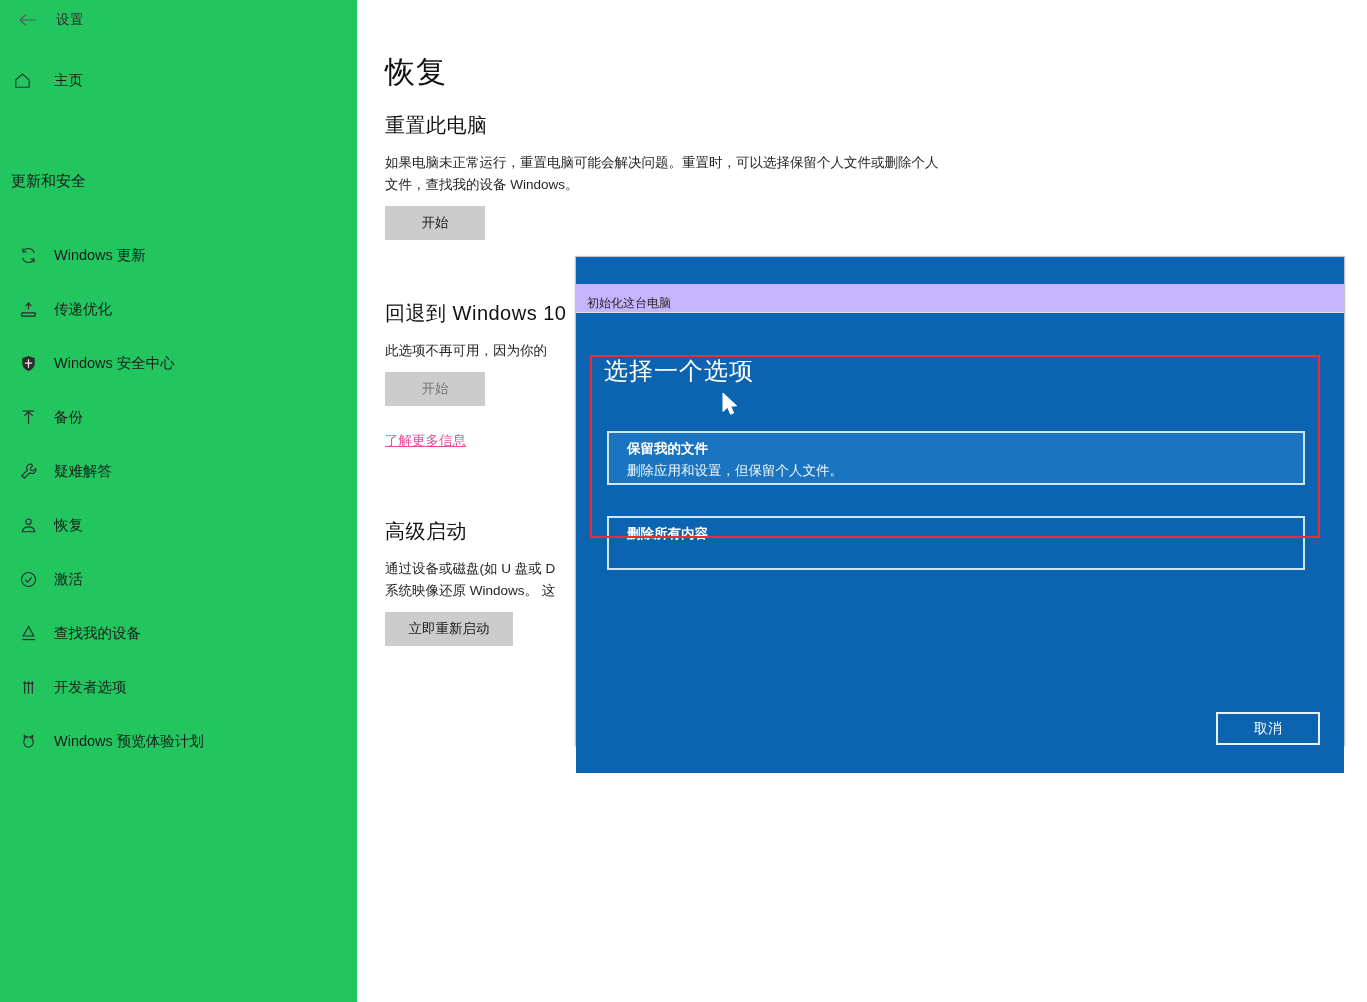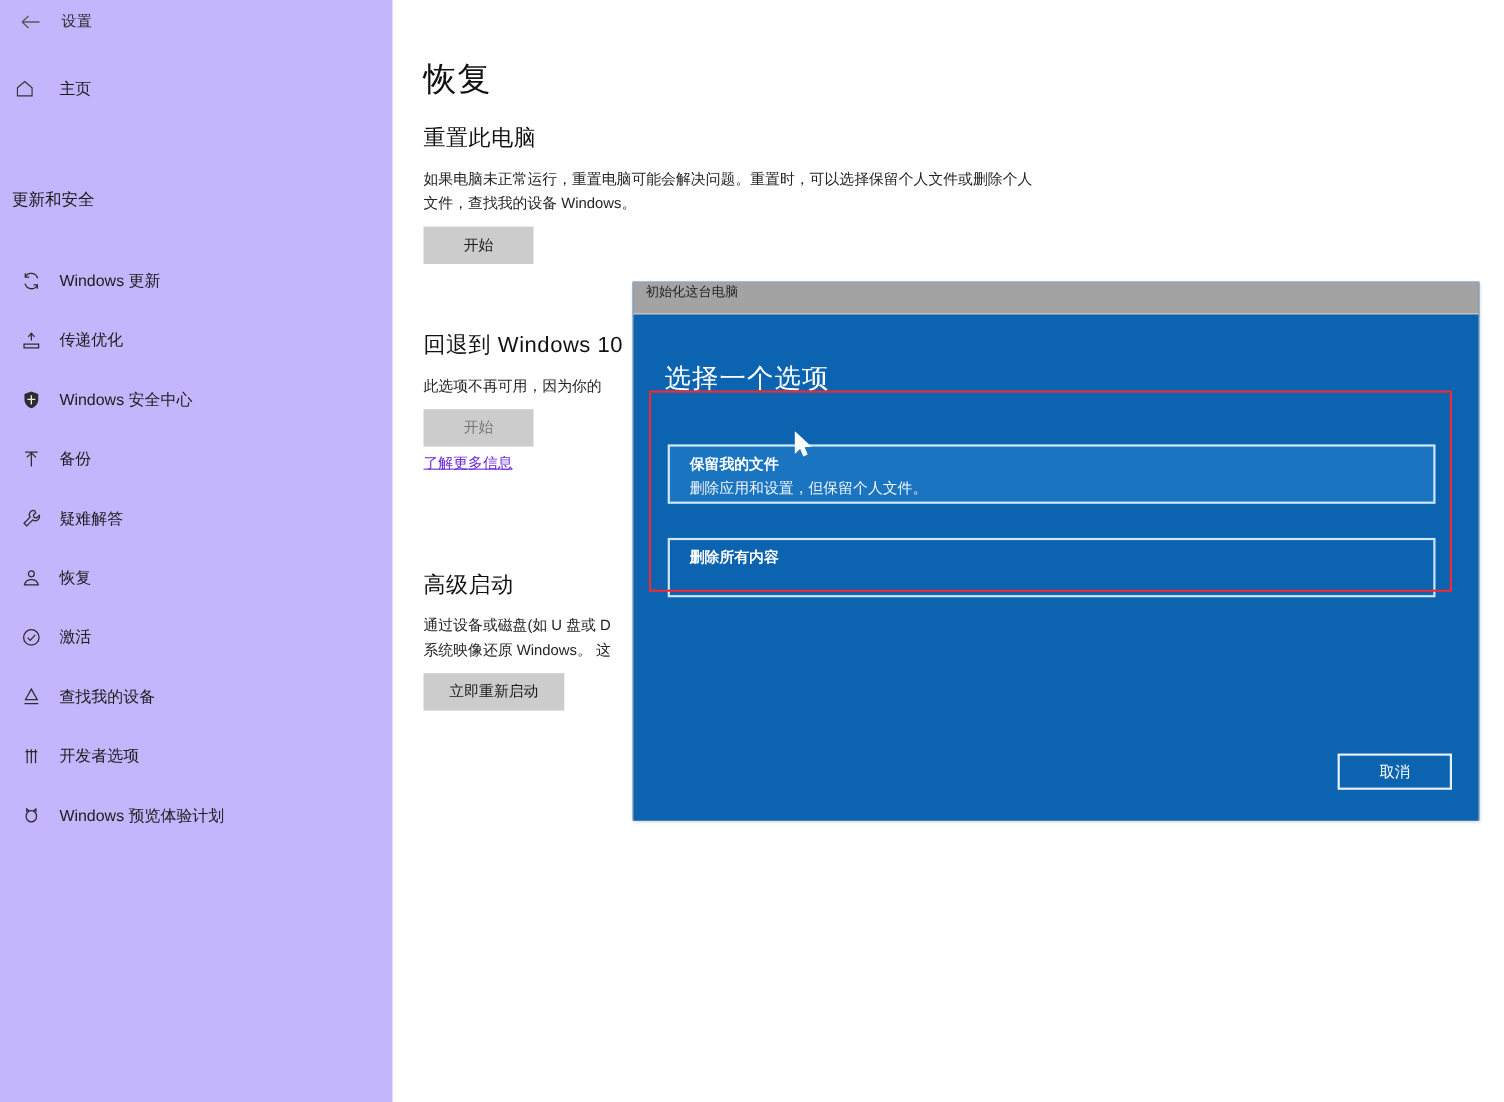--- a/index.html
+++ b/index.html
@@ -8,21 +8,21 @@
     background: #ffffff;
     font-family: "Liberation Sans", "DejaVu Sans", sans-serif;
     overflow: hidden;
   }
   #app { position: relative; width: 1367px; height: 1002px; background:#ffffff; }
 
   
   .sidebar {
     position: absolute; left: 0; top: 0;
     width: 357px; height: 1002px;
-    background: #c4b5fd;
+    background: #22c55e;
     padding-left: 26px;
   }
   .titlebar {
     position: absolute; left: 0; top: 0; width: 357px; height: 40px;
     display: flex; align-items: center;
   }
   .back-btn {
     width: 44px; height: 32px; margin-left: 6px;
     display:flex; align-items:center; justify-content:center;
     color:#5a5a5a;
@@ -83,38 +83,39 @@
     font-size: 13.5px; color: #242424; line-height: 22px; margin-top: 13px;
   }
   .gray-btn {
     margin-top: 10px;
     background: #cccccc; color: #1a1a1a;
     border: none; font-family: inherit; font-size: 13.5px;
     padding: 8px 0; width: 100px; text-align:center;
   }
   .gray-btn.disabled { color: #767676; }
   .gray-btn.wide { width: 128px; }
-  .link { display:inline-block; margin-top: 6px; color:#6d28d9; font-size: 13.5px; }
+  .link { display:inline-block; margin-top: 26px; color:#ec4899; font-size: 13.5px; }
 
   .sec-reset  { position:absolute; left: 28px; top: 112px; width: 560px; }
   .sec-goback { position:absolute; left: 28px; top: 300px; width: 560px; }
   .sec-adv    { position:absolute; left: 28px; top: 518px; width: 560px; }
 
   
   .dialog {
     position: absolute; left: 575px; top: 256px;
     width: 770px; height: 490px;
     border: 1px solid #c6c6c6;
     background: #0c63b0;
     box-shadow: 0 1px 3px rgba(0,0,0,.18);
   }
   .dlg-titlebar {
-    height: 29px; background: #a3a3a3;
-    display: flex; align-items: flex-start;
+    height: 29px; background: #c4b5fd;
+    display: flex; align-items: flex-end;
     border-bottom: 1px solid #dedede;
+    margin-top: 27px;
   }
   .dlg-titlebar .t { font-size: 12px; color: #262626; margin-left: 11px; }
   .dlg-body { position: relative; height: 460px; background:#0c63b0; }
   .dlg-heading {
     position: absolute; left: 28px; top: 42px;
     font-size: 24px; color: #ffffff; letter-spacing: 1px;
   }
   .opt-card {
     position: absolute; left: 31px; width: 698px; height: 54px;
     border: 2px solid #cfe6f7; background: #0c63b0;

